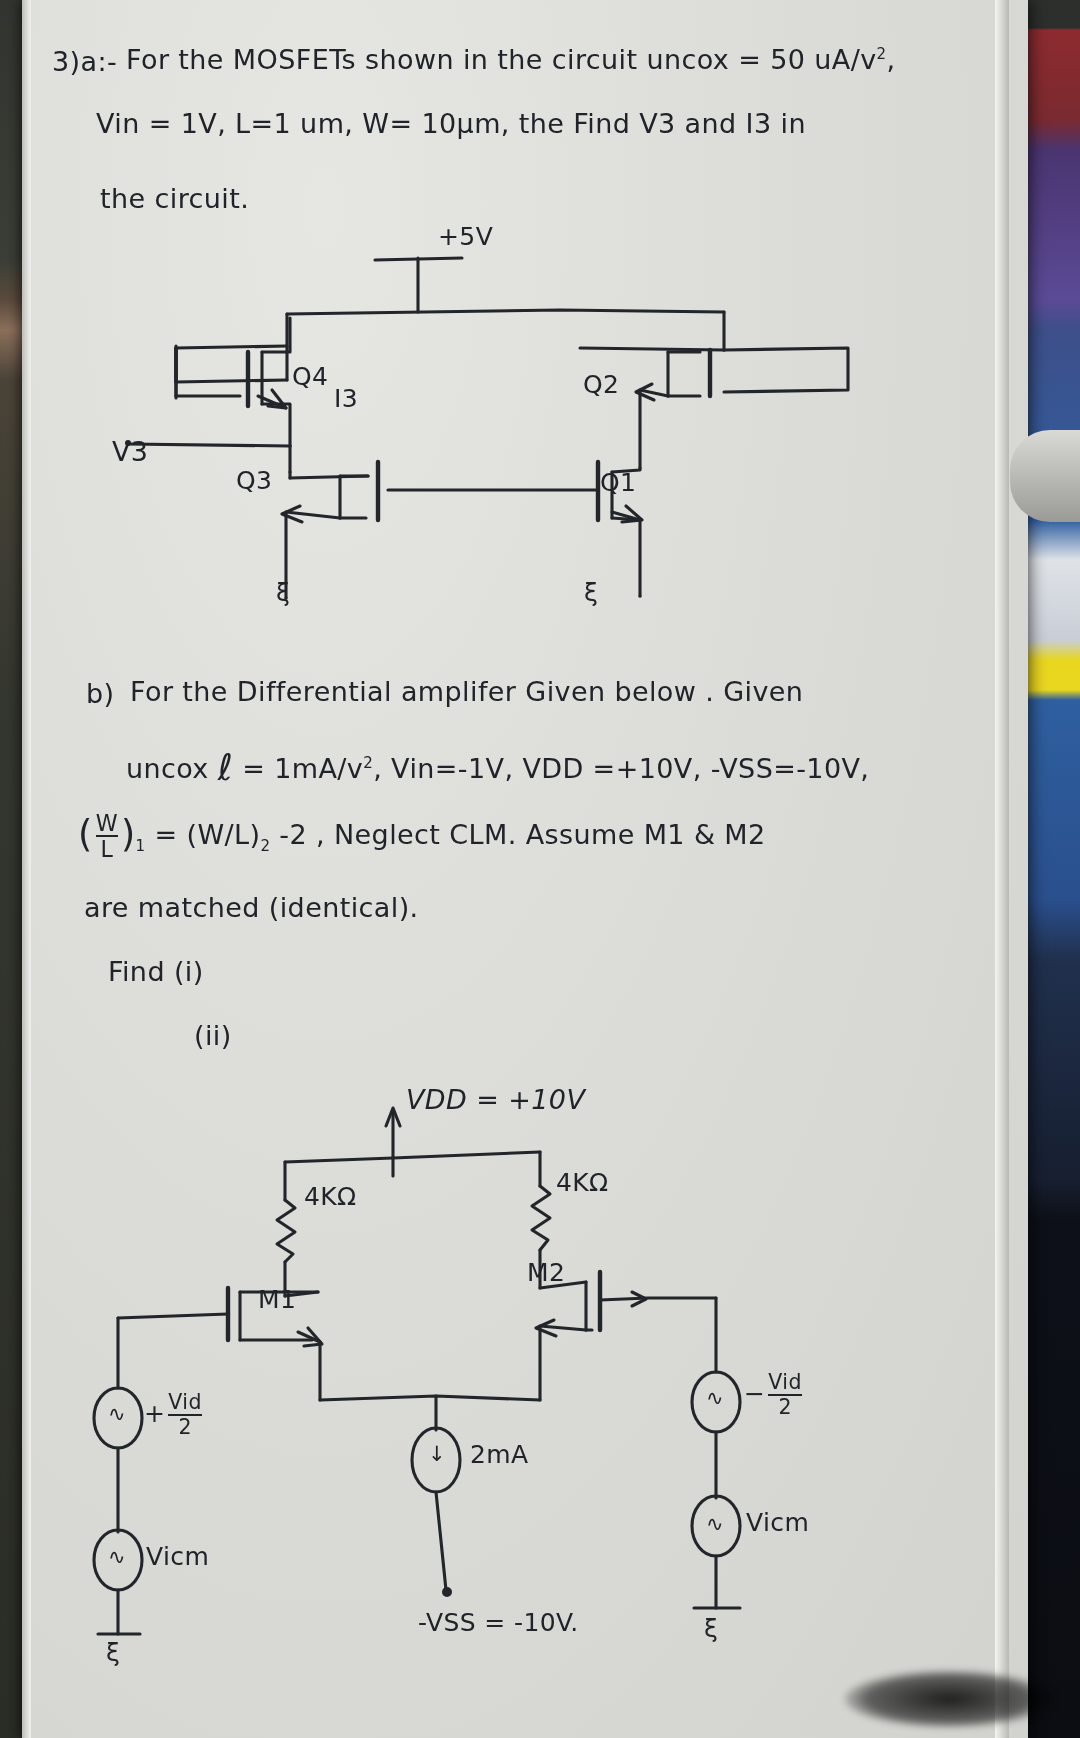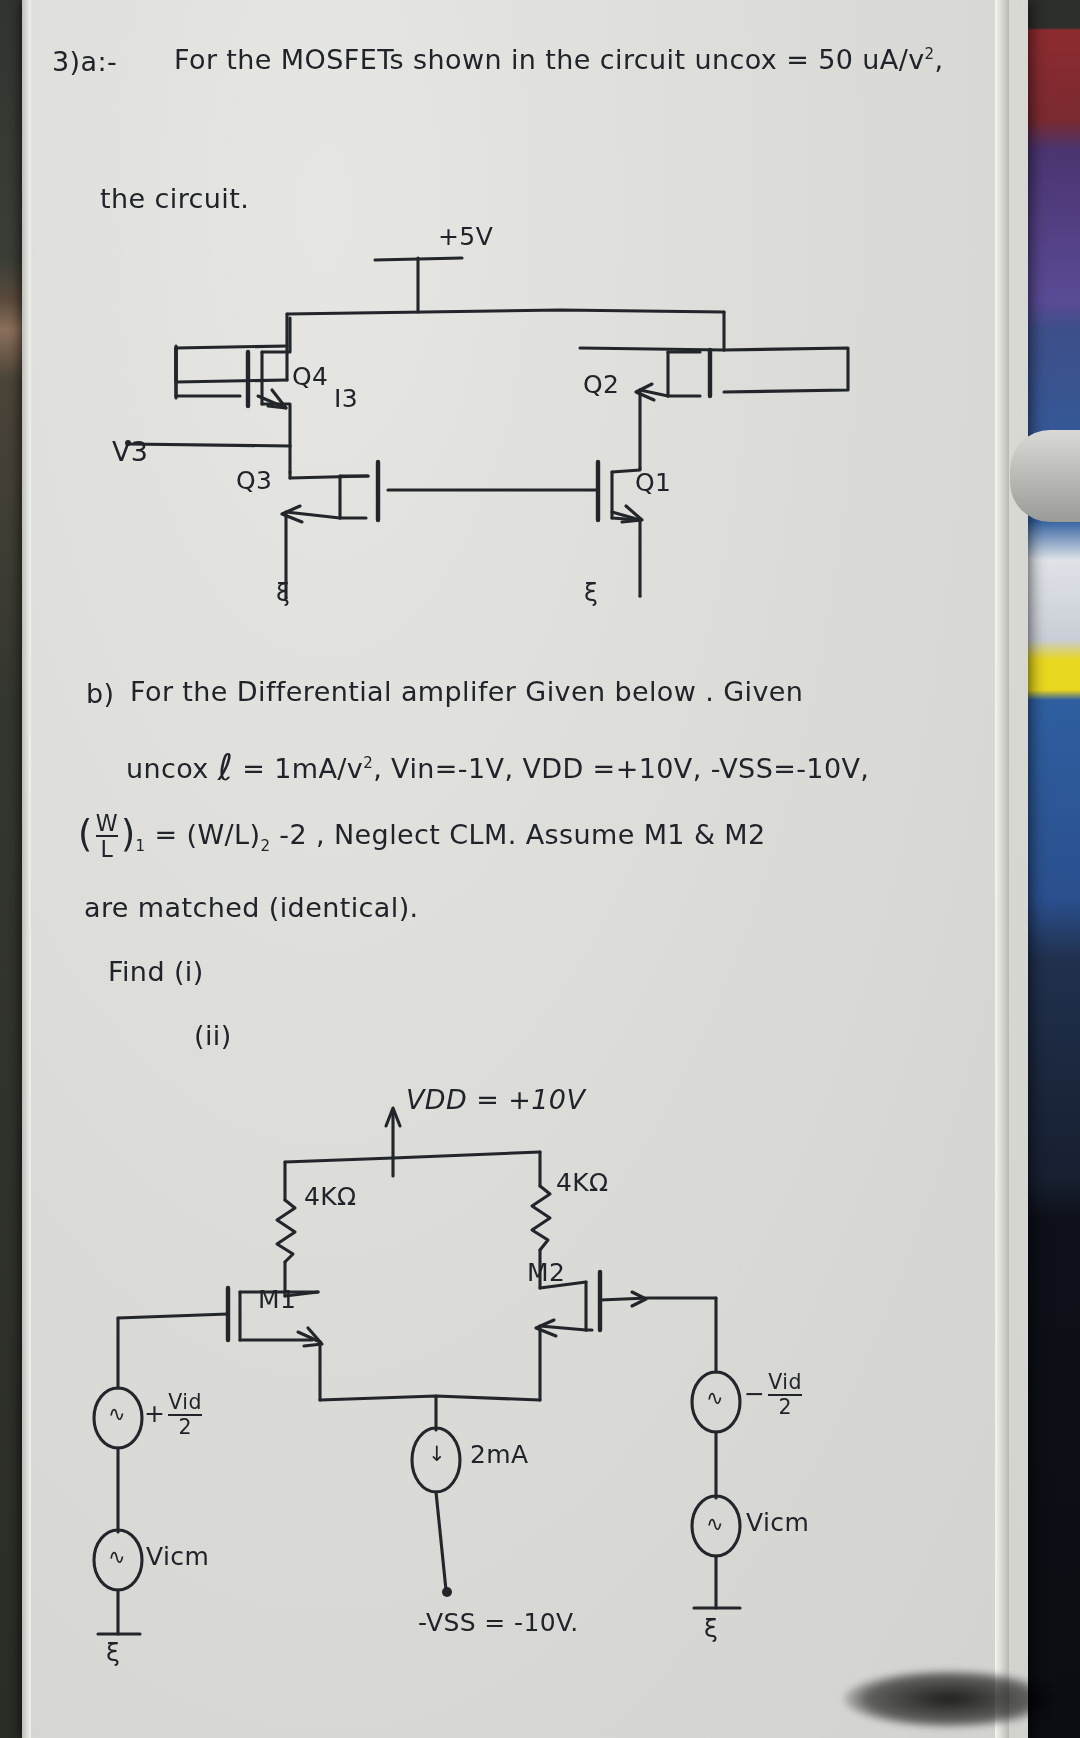--- a/index.html
+++ b/index.html
@@ -101,24 +101,25 @@
   <div class="desk-right"></div>
   <div class="desk-left"></div>
   <div class="paper"></div>
   <div class="paper-edge-l"></div>
   <div class="paper-edge-r"></div>
   <div class="clip"></div>
   <div class="shadow-blob"></div>
 
   <div class="hw l1" style="left:52px; top:46px;">3)a:-</div>
 
-  <div class="hw l1" style="left:126px; top:44px;margin-left:48px;">
+  <div class="hw l1" style="left:126px; top:44px;">
     <span>For the MOSFETs shown in the circuit uncox = 50 uA/v</span><span class="sup">2</span><span>,</span>
   </div>
 
+  <div class="hw l1" style="left:96px; top:108px;">Vin = 1V, L=1 um, W= 10µm, the Find V3 and I3 in</div>
 
   <div class="hw l1" style="left:100px; top:168px;margin-top:15px;">the circuit.</div>
 
   <div class="hw l2" style="left:438px; top:222px;">+5V</div>
 
   <svg class="circuit" style="left:0px; top:200px;" width="1010" height="430" viewBox="0 0 1010 430">
 
     <line class="w" x1="375" y1="60" x2="462" y2="58"></line>
     <line class="w" x1="418" y1="58" x2="418" y2="112"></line>
 
@@ -187,21 +188,21 @@
 
     <line class="w" x1="286" y1="398" x2="286" y2="398"></line>
     <line class="w" x1="640" y1="396" x2="640" y2="396"></line>
   </svg>
 
   <div class="hw l2" style="left:273px; top:362px;margin-left:19px;">Q4</div>
   <div class="hw l2" style="left:334px; top:384px;">I3</div>
   <div class="hw l2" style="left:583px; top:370px;">Q2</div>
   <div class="hw l1" style="left:112px; top:436px;">V3</div>
   <div class="hw l2" style="left:236px; top:466px;">Q3</div>
-  <div class="hw l2" style="left:600px; top:468px;padding-left:35px;">Q1</div>
+  <div class="hw l2" style="left:600px; top:468px;">Q1</div>
   <div class="hw l2" style="left:276px; top:578px;">ξ</div>
   <div class="hw l2" style="left:584px; top:578px;">ξ</div>
 
   <div class="hw l1" style="left:86px; top:678px;">b)</div>
   <div class="hw l1" style="left:130px; top:676px;">For the Differential amplifer Given below . Given</div>
 
   <div class="hw l1" style="left:78px; top:746px;margin-left:48px;">
     <span>uncox</span>
     <span class="paren">ℓ</span>
     <span>= 1mA/v</span><span class="sup">2</span><span>, Vin=-1V, VDD =+10V, -VSS=-10V,</span>

